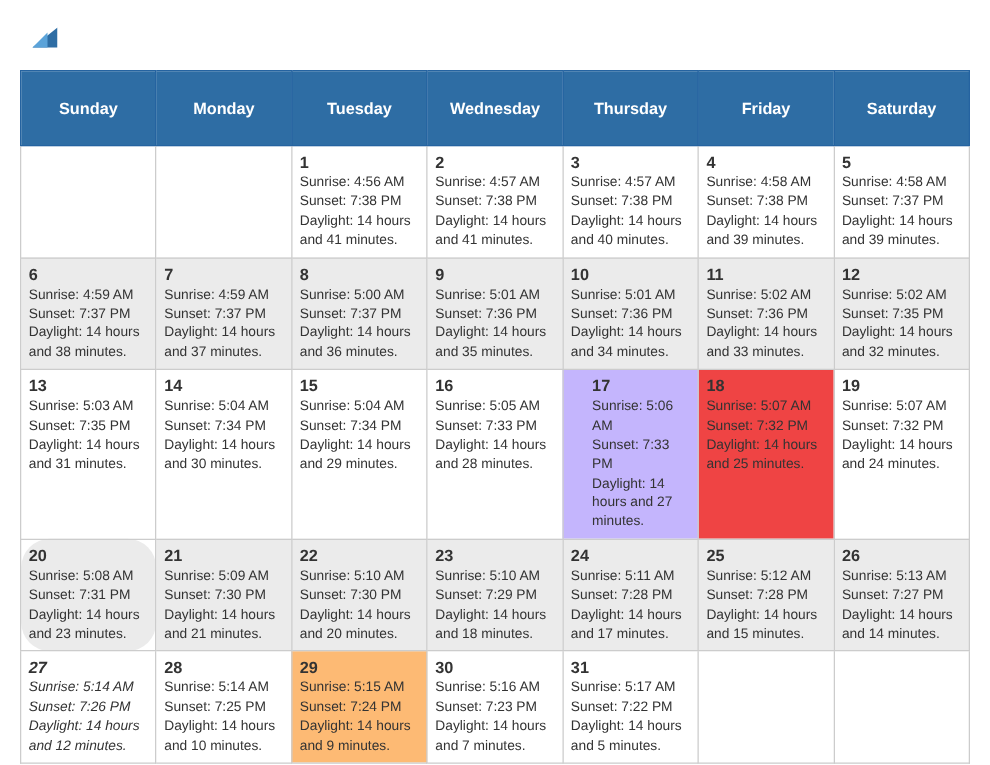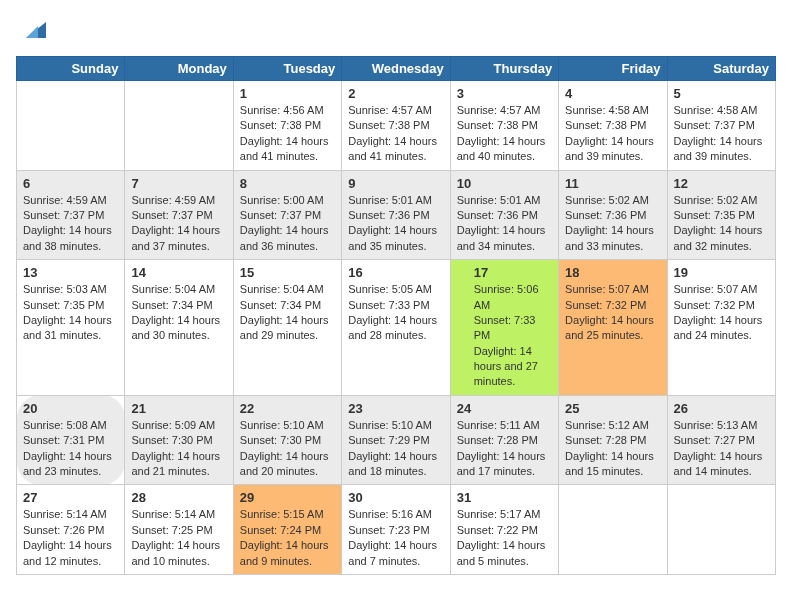--- a/index.html
+++ b/index.html
@@ -52,22 +52,22 @@
     .calendar {
       width: 100%;
       border-collapse: collapse;
       border: 1px solid #ccc;
     }
     .calendar th {
       background-color: #2e6da4;
       color: #fff;
       font-size: 13px;
       font-weight: bold;
-      text-align: right;
-      padding: 4px 6px;
+      text-align: center;
+      padding: 22px 6px;
       border: 1px solid #2563a0;
     }
     .calendar td {
       vertical-align: top;
       border: 1px solid #ccc;
       padding: 5px 6px;
       width: 108px;
       min-height: 80px;
       background: #fff;
       font-size: 11px;
@@ -195,25 +195,25 @@
           <div class="day-info">Sunrise: 5:04 AM<br>Sunset: 7:34 PM<br>Daylight: 14 hours and 30 minutes.</div>
         </td>
         <td style="background: rgb(255, 255, 255);">
           <span class="day-number">15</span>
           <div class="day-info">Sunrise: 5:04 AM<br>Sunset: 7:34 PM<br>Daylight: 14 hours and 29 minutes.</div>
         </td>
         <td style="background: rgb(255, 255, 255);">
           <span class="day-number">16</span>
           <div class="day-info">Sunrise: 5:05 AM<br>Sunset: 7:33 PM<br>Daylight: 14 hours and 28 minutes.</div>
         </td>
-        <td style="background: #bef264; padding-left: 23px;">
+        <td style="background: #c4b5fd; padding-left: 23px;">
           <span class="day-number">17</span>
           <div class="day-info">Sunrise: 5:06 AM<br>Sunset: 7:33 PM<br>Daylight: 14 hours and 27 minutes.</div>
         </td>
-        <td style="background: #fdba74;">
+        <td style="background: #ef4444;">
           <span class="day-number">18</span>
           <div class="day-info">Sunrise: 5:07 AM<br>Sunset: 7:32 PM<br>Daylight: 14 hours and 25 minutes.</div>
         </td>
         <td style="background: rgb(255, 255, 255);">
           <span class="day-number">19</span>
           <div class="day-info">Sunrise: 5:07 AM<br>Sunset: 7:32 PM<br>Daylight: 14 hours and 24 minutes.</div>
         </td>
       </tr>
       <tr>
         <td style="background: rgb(235, 235, 235); border-radius: 23px;">
@@ -239,21 +239,21 @@
         <td style="background: rgb(235, 235, 235);">
           <span class="day-number">25</span>
           <div class="day-info">Sunrise: 5:12 AM<br>Sunset: 7:28 PM<br>Daylight: 14 hours and 15 minutes.</div>
         </td>
         <td style="background: rgb(235, 235, 235);">
           <span class="day-number">26</span>
           <div class="day-info">Sunrise: 5:13 AM<br>Sunset: 7:27 PM<br>Daylight: 14 hours and 14 minutes.</div>
         </td>
       </tr>
       <tr>
-        <td style="background: rgb(255, 255, 255);">
+        <td style="background: rgb(255, 255, 255); font-style: italic;">
           <span class="day-number">27</span>
           <div class="day-info">Sunrise: 5:14 AM<br>Sunset: 7:26 PM<br>Daylight: 14 hours and 12 minutes.</div>
         </td>
         <td style="background: rgb(255, 255, 255); margin-left: 29px;">
           <span class="day-number">28</span>
           <div class="day-info">Sunrise: 5:14 AM<br>Sunset: 7:25 PM<br>Daylight: 14 hours and 10 minutes.</div>
         </td>
         <td style="background: #fdba74;">
           <span class="day-number">29</span>
           <div class="day-info">Sunrise: 5:15 AM<br>Sunset: 7:24 PM<br>Daylight: 14 hours and 9 minutes.</div>

